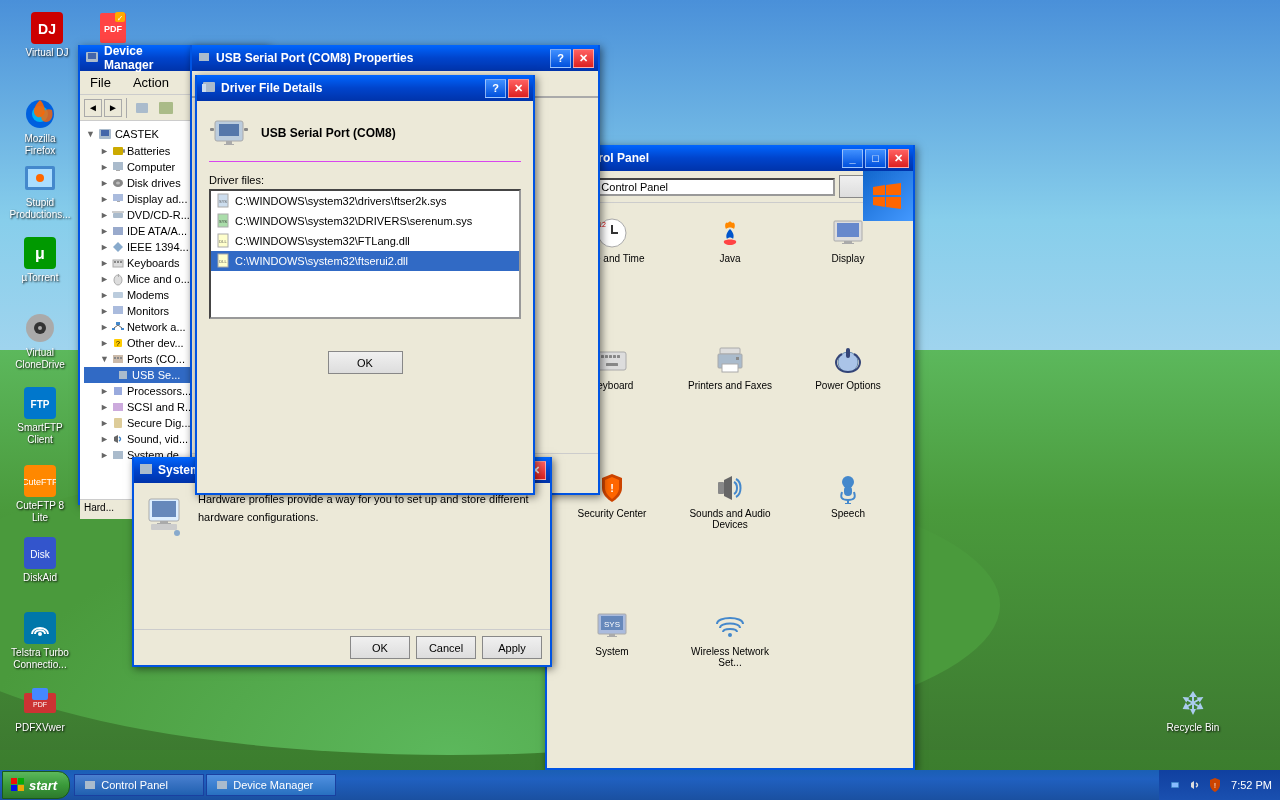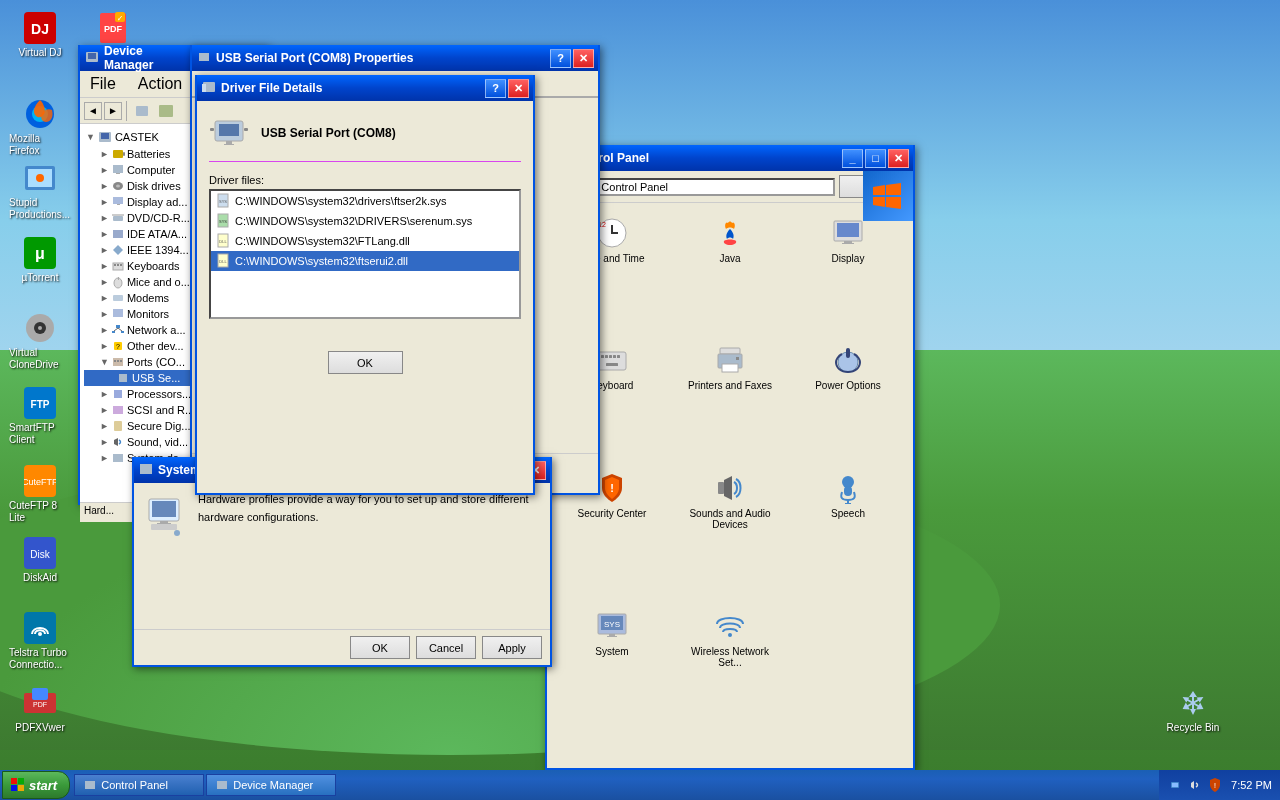--- a/index.html
+++ b/index.html
@@ -62,20 +62,21 @@
       width: 32px;
       height: 32px;
       margin-bottom: 3px;
       display: flex;
       align-items: center;
       justify-content: center;
     }
     .desktop-icon .icon-label {
       color: white;
       font-size: 10px;
+      text-align: center;
       text-shadow: 1px 1px 2px black;
       line-height: 1.2;
     }
 
     
     .taskbar {
       position: absolute;
       bottom: 0; left: 0; right: 0;
       height: 30px;
       background: linear-gradient(180deg, #1a5fb4 0%, #2060c0 30%, #1a50a0 100%);
@@ -190,21 +191,21 @@
       background: #ece9d8;
       border-bottom: 1px solid #ccc;
       padding: 2px 4px;
       display: flex;
       gap: 10px;
     }
 
     .menu-item {
       padding: 2px 6px;
       cursor: pointer;
-      font-size: 16px;
+      font-size: 13px;
     }
 
     .window-toolbar {
       background: #ece9d8;
       border-bottom: 1px solid #ccc;
       padding: 2px 4px;
       display: flex;
       align-items: center;
       gap: 2px;
       height: 26px;
@@ -411,21 +412,21 @@
     }
   </style>
 </head>
 <body>
 
 <div class="desktop">
   <div class="sky"></div>
   <div class="grass"></div>
   <div class="hill"></div>
 
-  <div class="desktop-icon" style="top:8px;left:5px">
+  <div class="desktop-icon" style="top:8px;left:12px">
     <div class="icon-img">
       <svg width="32" height="32" viewBox="0 0 32 32">
         <rect width="32" height="32" fill="#cc0000" rx="4"></rect>
         <text x="16" y="22" text-anchor="middle" fill="white" font-size="14" font-weight="bold">DJ</text>
       </svg>
     </div>
     <span class="icon-label">Virtual DJ</span>
   </div>
 
   <div class="desktop-icon" style="top:8px;left:78px">

